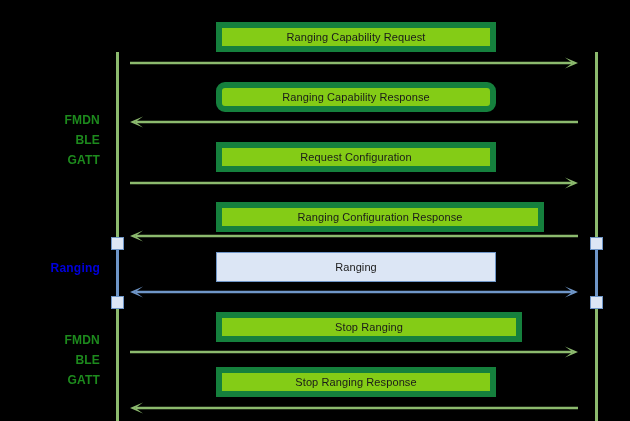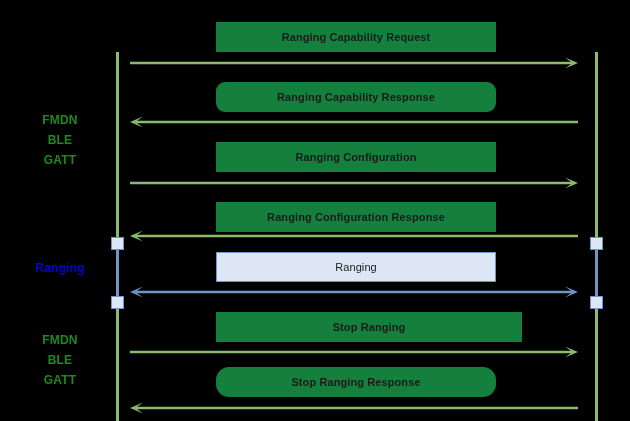--- a/index.html
+++ b/index.html
@@ -33,44 +33,43 @@
     position: absolute;
     width: 13px;
     height: 13px;
     background: #dce6f5;
     border: 1px solid #6f96c8;
     box-sizing: border-box;
   }
   
   .group-label {
     position: absolute;
-    text-align: center;
+    text-align: right;
     font-weight: bold;
     font-size: 12px;
     line-height: 20px;
     letter-spacing: 0.2px;
     white-space: pre;
   }
   .group-label.green { color: #1d8a1d; }
   .group-label.blue  { color: #0000dd; }
   
   .msg-box {
     position: absolute;
     box-sizing: border-box;
     display: flex;
     align-items: center;
     justify-content: center;
     font-size: 11px;
     color: #1a1a1a;
     letter-spacing: 0.1px;
   }
   .msg-box.green {
-    background: #15803d;
+    background: #84cc16;
     border: 6px solid #15803d;
-    font-weight: bold;
   }
   .msg-box.blue {
     background: #dce6f5;
     border: 1px solid #6f96c8;
   }
   
   .arrow-wrap {
     position: absolute;
     height: 18px;
   }
@@ -114,29 +113,29 @@
       <div class="msg-box green" style="left: 216px; top: 82px; width: 280px; height: 30px; border-radius: 9px;">
         <span>Ranging Capability Response</span>
       </div>
       <div class="arrow-wrap" style="left: 130px; top: 113px; width: 448px;">
         <svg width="448" height="18" viewBox="0 0 448 18">
           <line x1="5.8500000000000005" y1="9" x2="448" y2="9" stroke="#8cba6e" stroke-width="2.4"></line>
           <polygon points="0,9 13,3.5 5.46,9 13,14.5" fill="#8cba6e"></polygon>
         </svg>
       </div>
       <div class="msg-box green" style="left: 216px; top: 142px; width: 280px; height: 30px;">
-        <span>Ranging Configuration</span>
+        <span>Request Configuration</span>
       </div>
       <div class="arrow-wrap" style="left: 130px; top: 174px; width: 448px;">
         <svg width="448" height="18" viewBox="0 0 448 18">
           <line x1="0" y1="9" x2="442.15" y2="9" stroke="#8cba6e" stroke-width="2.4"></line>
           <polygon points="448,9 435,3.5 442.54,9 435,14.5" fill="#8cba6e"></polygon>
         </svg>
       </div>
-      <div class="msg-box green" style="left: 216px; top: 202px; width: 280px; height: 30px;">
+      <div class="msg-box green" style="left: 216px; top: 202px; width: 328px; height: 30px;">
         <span>Ranging Configuration Response</span>
       </div>
       <div class="arrow-wrap" style="left: 130px; top: 227px; width: 448px;">
         <svg width="448" height="18" viewBox="0 0 448 18">
           <line x1="5.8500000000000005" y1="9" x2="448" y2="9" stroke="#8cba6e" stroke-width="2.4"></line>
           <polygon points="0,9 13,3.5 5.46,9 13,14.5" fill="#8cba6e"></polygon>
         </svg>
       </div>
       <div class="msg-box blue" style="left: 216px; top: 252px; width: 280px; height: 30px;">
         <span>Ranging</span>
@@ -150,21 +149,21 @@
       </div>
       <div class="msg-box green" style="left: 216px; top: 312px; width: 306px; height: 30px;">
         <span>Stop Ranging</span>
       </div>
       <div class="arrow-wrap" style="left: 130px; top: 343px; width: 448px;">
         <svg width="448" height="18" viewBox="0 0 448 18">
           <line x1="0" y1="9" x2="442.15" y2="9" stroke="#8cba6e" stroke-width="2.4"></line>
           <polygon points="448,9 435,3.5 442.54,9 435,14.5" fill="#8cba6e"></polygon>
         </svg>
       </div>
-      <div class="msg-box green" style="left: 216px; top: 367px; width: 280px; height: 30px; border-radius: 13px;">
+      <div class="msg-box green" style="left: 216px; top: 367px; width: 280px; height: 30px;">
         <span>Stop Ranging Response</span>
       </div>
       <div class="arrow-wrap" style="left: 130px; top: 399px; width: 448px;">
         <svg width="448" height="18" viewBox="0 0 448 18">
           <line x1="5.8500000000000005" y1="9" x2="448" y2="9" stroke="#8cba6e" stroke-width="2.4"></line>
           <polygon points="0,9 13,3.5 5.46,9 13,14.5" fill="#8cba6e"></polygon>
         </svg>
       </div>
     </div>
 

